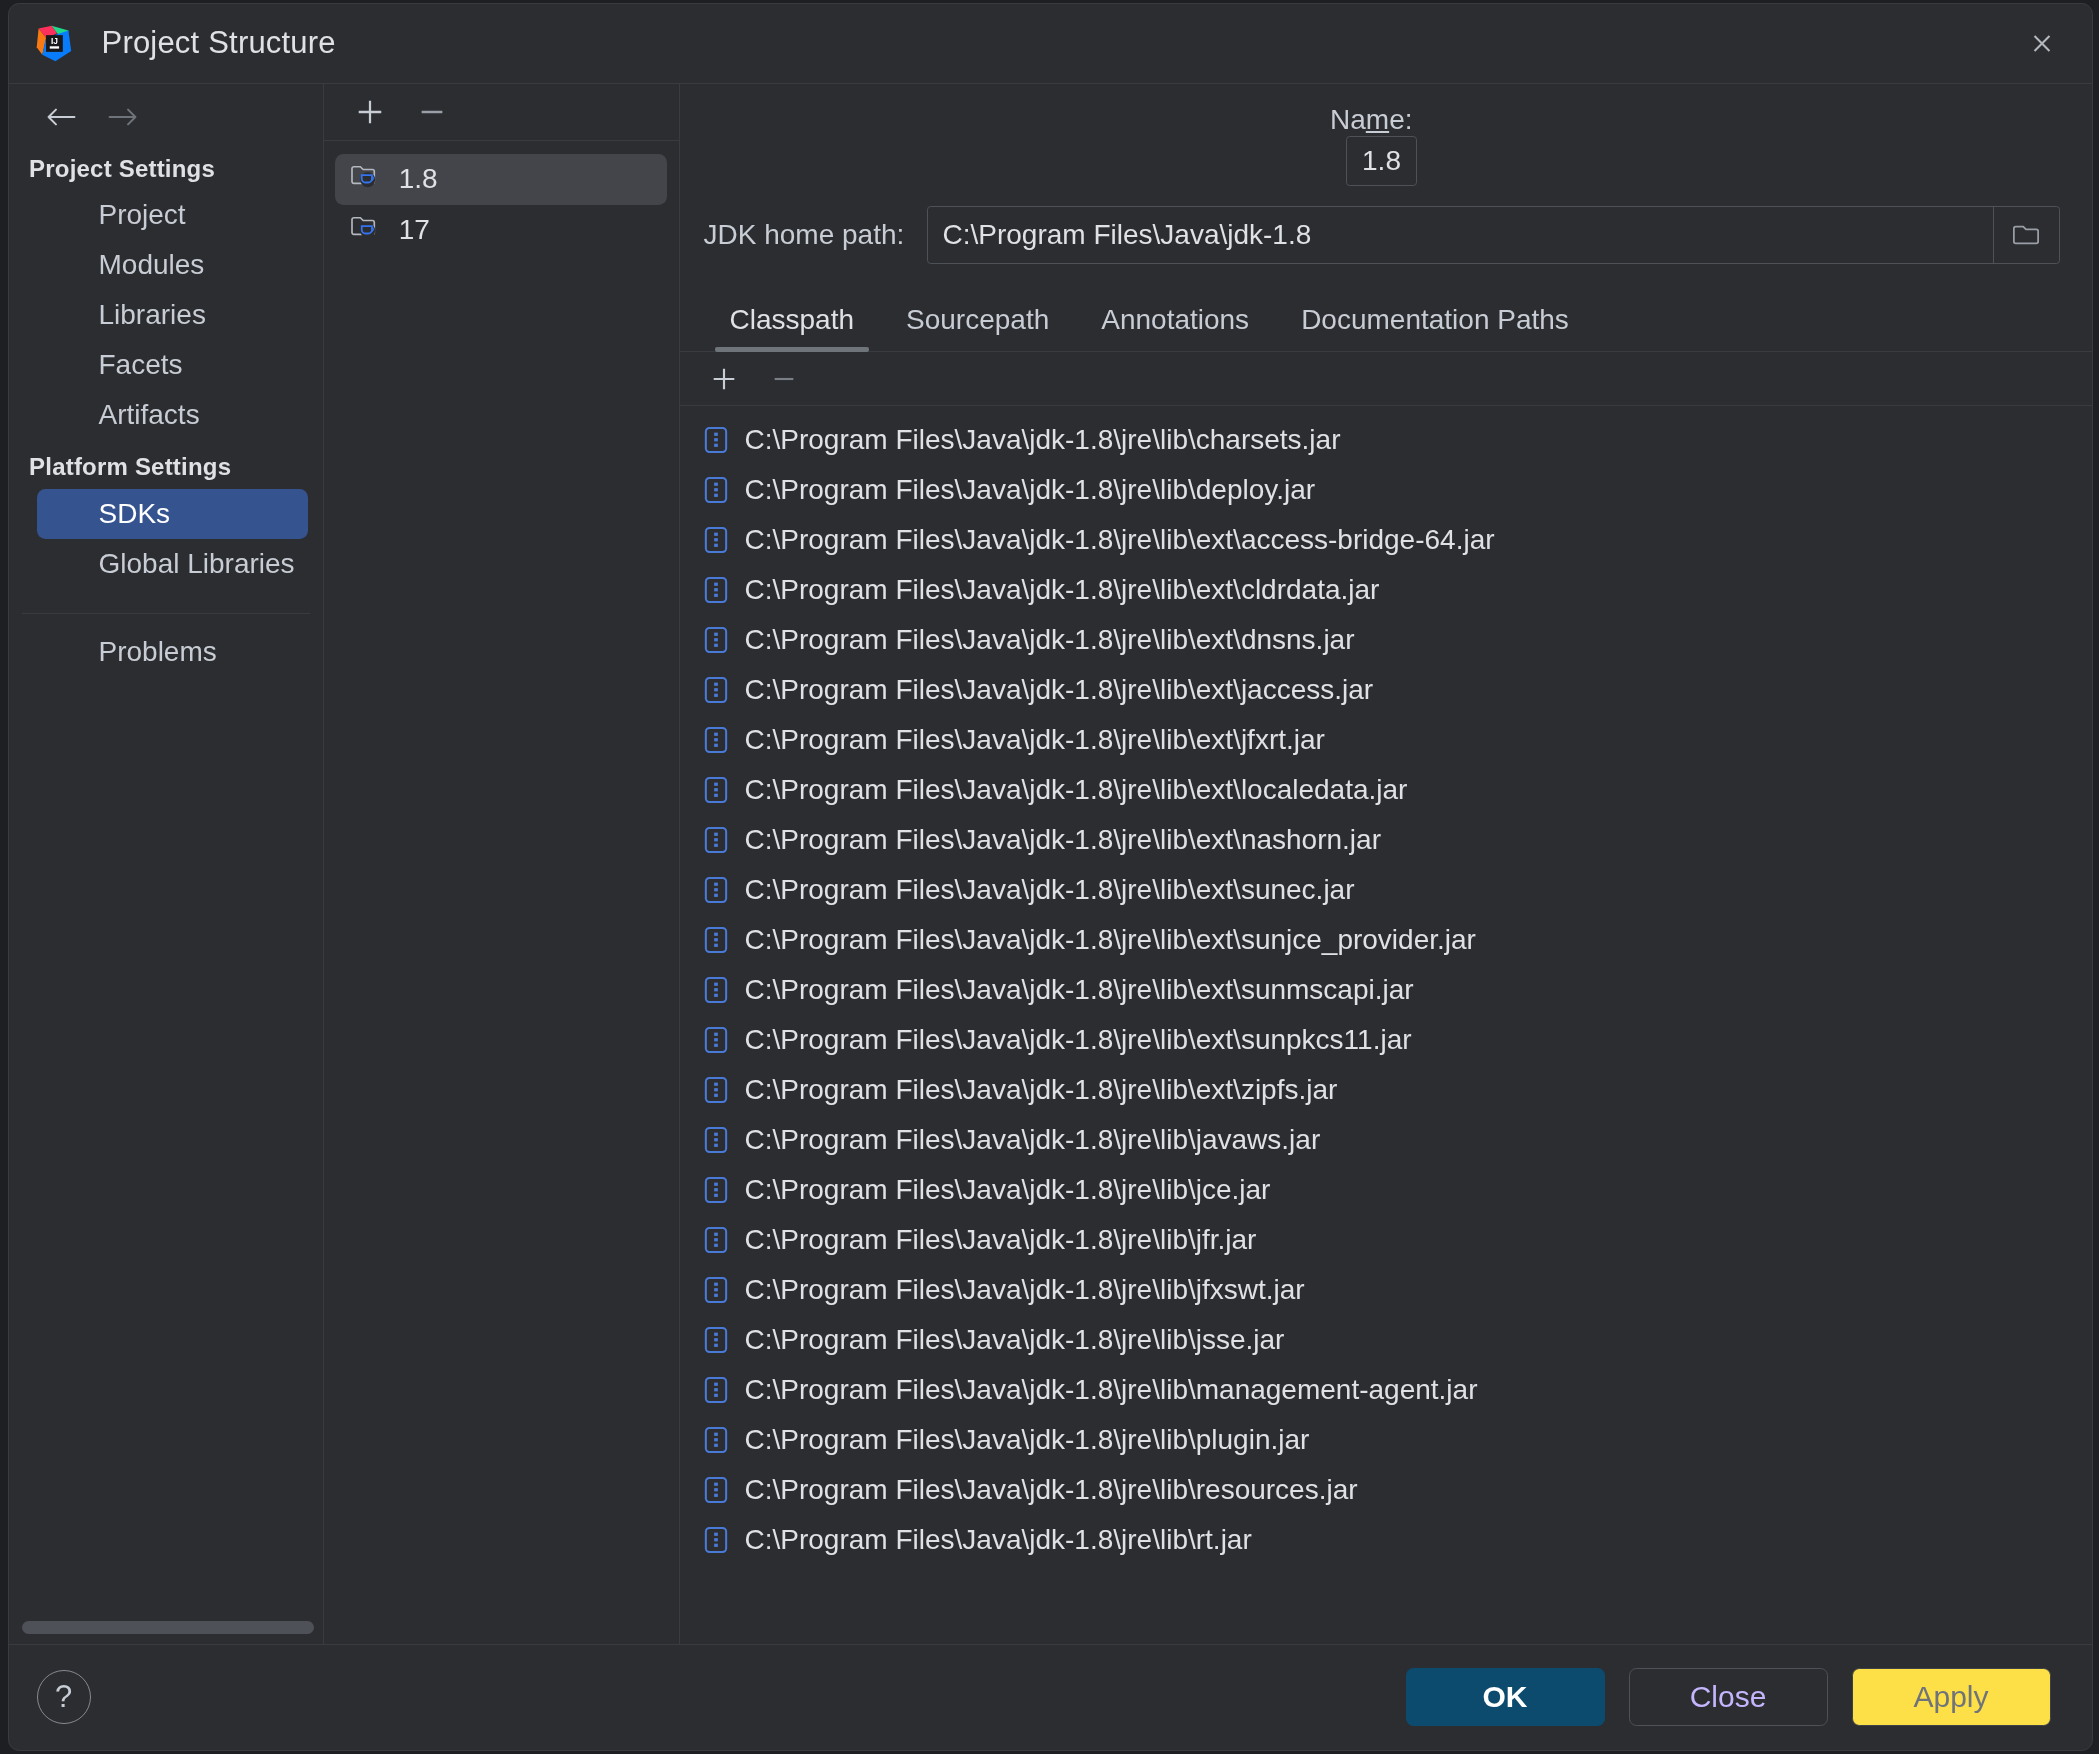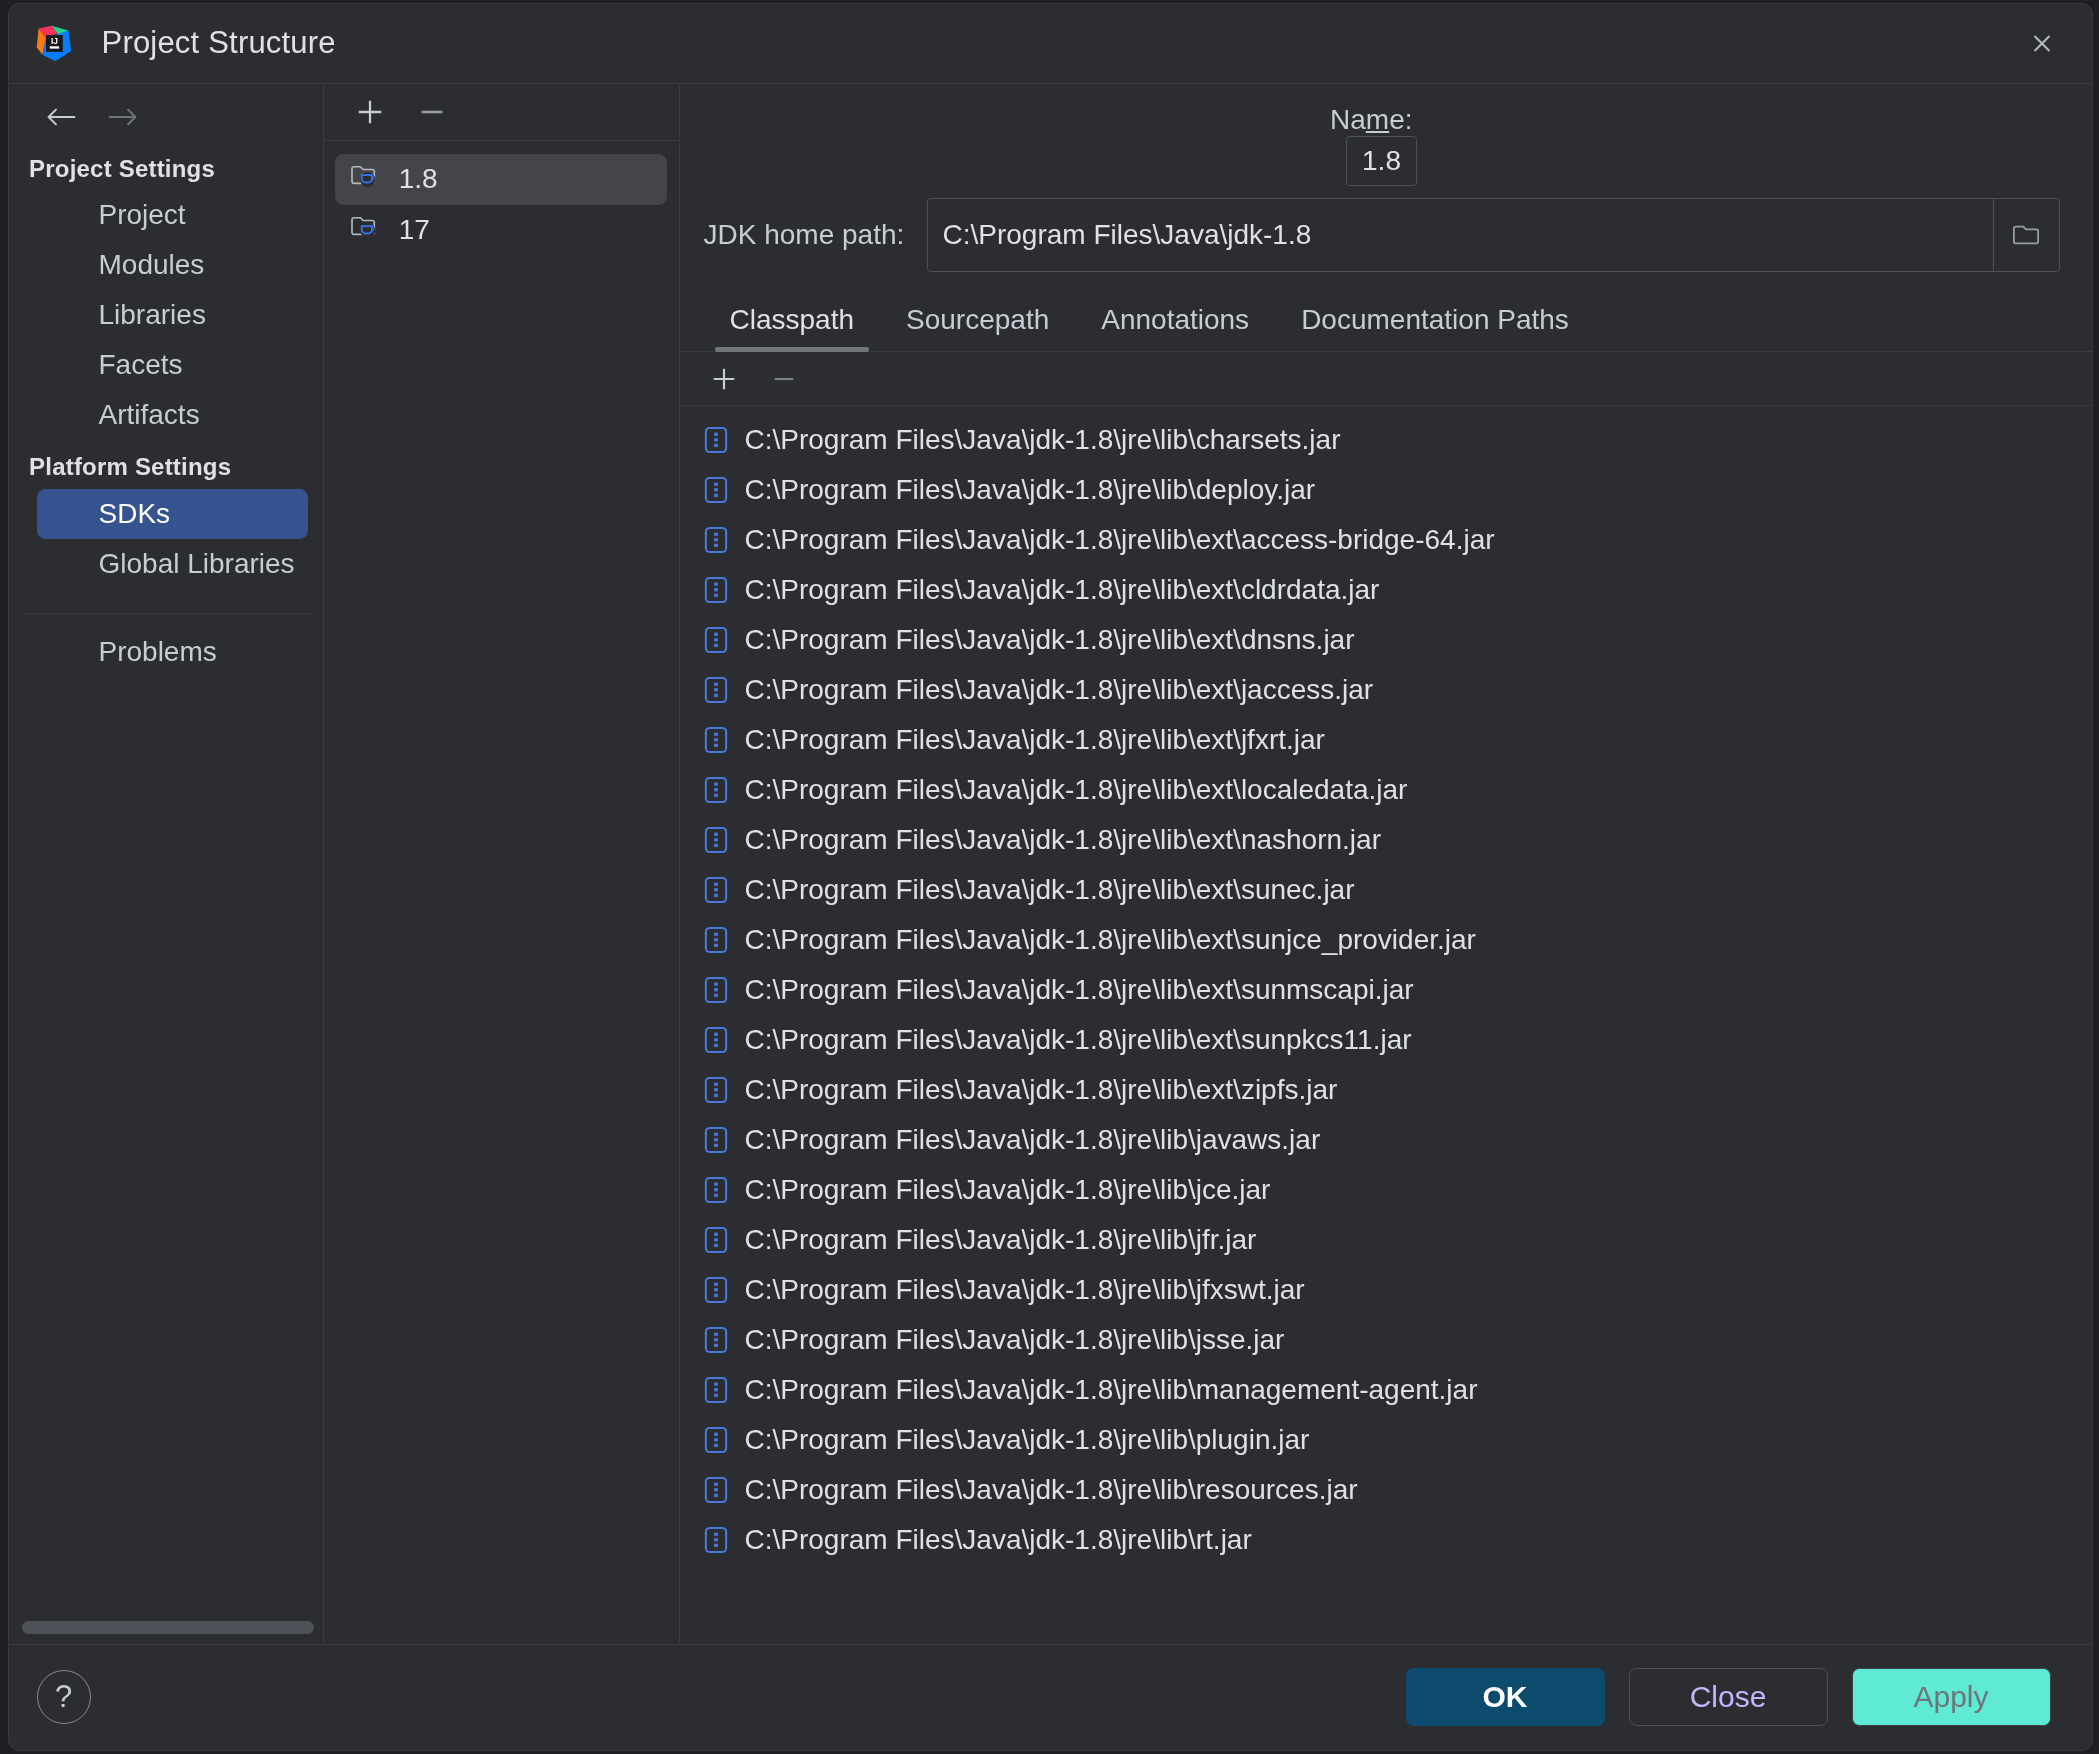--- a/index.html
+++ b/index.html
@@ -129,21 +129,21 @@
     background:#2b2d30;
     border:0.9px solid #4e5157;
     border-radius:3.7px;
     display:flex; align-items:center;
     padding:0 15px;
     font-size:28px; color:#dfe1e5;
     cursor:text; min-width:0;
   }
   .home-wrap {
     flex:1 1 auto; display:flex; align-items:stretch; min-width:0;
-    border:0.9px solid #4e5157; border-radius:3.7px; height:74px;
+    border:0.9px solid #4e5157; border-radius:3.7px; height:58px;
   }
   .home-wrap .txt {
     flex:1 1 auto; display:flex; align-items:center; padding:0 15px;
     font-size:28px; color:#dfe1e5; min-width:0; overflow:hidden; white-space:nowrap;
   }
   .browse-btn {
     flex:0 0 66px; display:flex; align-items:center; justify-content:center;
     border-left:0.9px solid #4e5157; cursor:pointer;
   }
 
@@ -195,21 +195,21 @@
   }
   .footer-spacer { flex:1 1 auto; }
   .btn {
     height:58px; min-width:199px;
     display:flex; align-items:center; justify-content:center;
     font-size:30px; border-radius:7.5px; margin-left:24px;
     cursor:pointer;
   }
   .btn.primary { background:#0c4a6e; color:#ffffff; font-weight:bold; }
   .btn.normal  { background:#2b2d30; color:#c4b5fd; border:0.9px solid #4e5157; }
-  .btn.disabled{ background:#5eead4; color:#6f737a; border:0.9px solid #3d4044; cursor:default; }
+  .btn.disabled{ background:#fde047; color:#6f737a; border:0.9px solid #3d4044; cursor:default; }
 </style>
 </head>
 <body>
 
 <div class="dialog">
 
   <div class="titlebar">
     <span class="ij-logo">
       <svg width="41" height="41" viewBox="0 0 44 44">
         <path d="M6 6 L20 3 L26 11 L14 16 Z" fill="#fe315d"></path>

